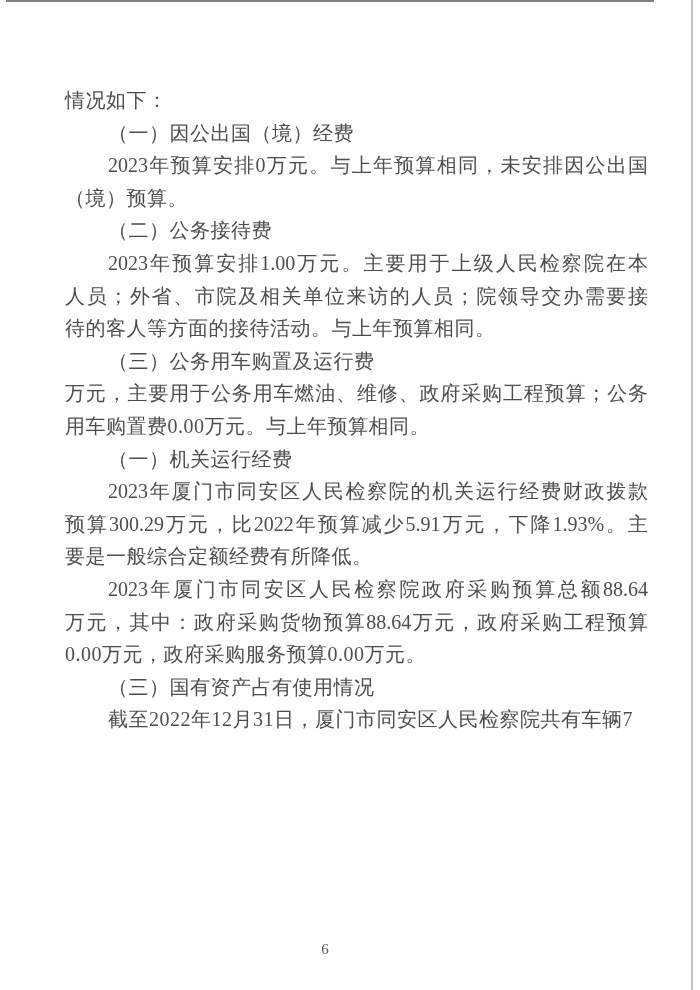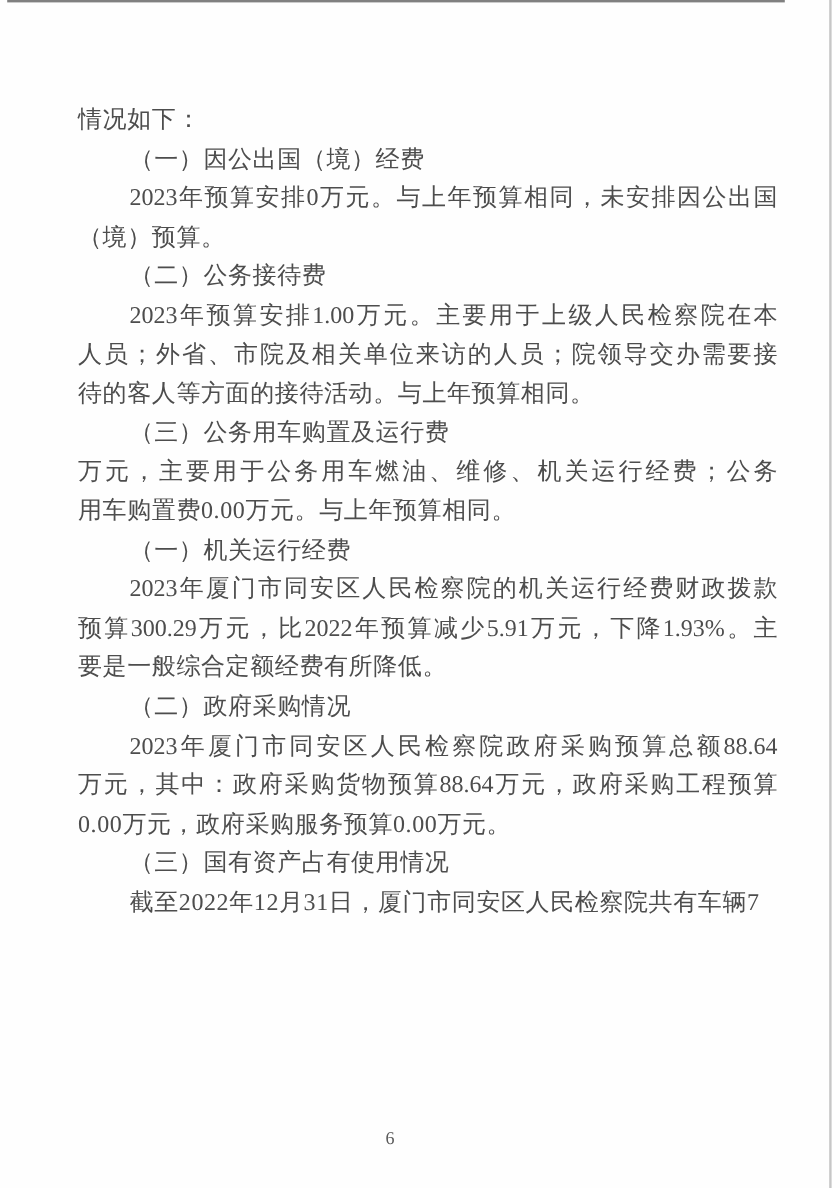--- a/index.html
+++ b/index.html
@@ -87,27 +87,26 @@
 
   <div class="line">情况如下：</div>
       <div class="line ind">（一）因公出国（境）经费</div>
       <div class="line ind just">2023年预算安排0万元。与上年预算相同，未安排因公出国</div>
       <div class="line">（境）预算。</div>
       <div class="line ind">（二）公务接待费</div>
       <div class="line ind just">2023年预算安排1.00万元。主要用于上级人民检察院在本</div>
       <div class="line just">人员；外省、市院及相关单位来访的人员；院领导交办需要接</div>
       <div class="line">待的客人等方面的接待活动。与上年预算相同。</div>
       <div class="line ind">（三）公务用车购置及运行费</div>
-      <div class="line just">万元，主要用于公务用车燃油、维修、机关运行经费；公务</div>
+      <div class="line just">万元，主要用于公务用车燃油、维修、政府采购工程预算；公务</div>
       <div class="line">用车购置费0.00万元。与上年预算相同。</div>
       <div class="line ind">（一）机关运行经费</div>
       <div class="line ind just">2023年厦门市同安区人民检察院的机关运行经费财政拨款</div>
       <div class="line just">预算300.29万元，比2022年预算减少5.91万元，下降1.93%。主</div>
       <div class="line">要是一般综合定额经费有所降低。</div>
-      <div class="line ind">（二）政府采购情况</div>
       <div class="line ind just">2023年厦门市同安区人民检察院政府采购预算总额88.64</div>
       <div class="line just">万元，其中：政府采购货物预算88.64万元，政府采购工程预算</div>
       <div class="line">0.00万元，政府采购服务预算0.00万元。</div>
       <div class="line ind">（三）国有资产占有使用情况</div>
       <div class="line ind">截至2022年12月31日，厦门市同安区人民检察院共有车辆7</div>
     </div>
 
   <div class="pagenum">6</div>
 </div>
 

